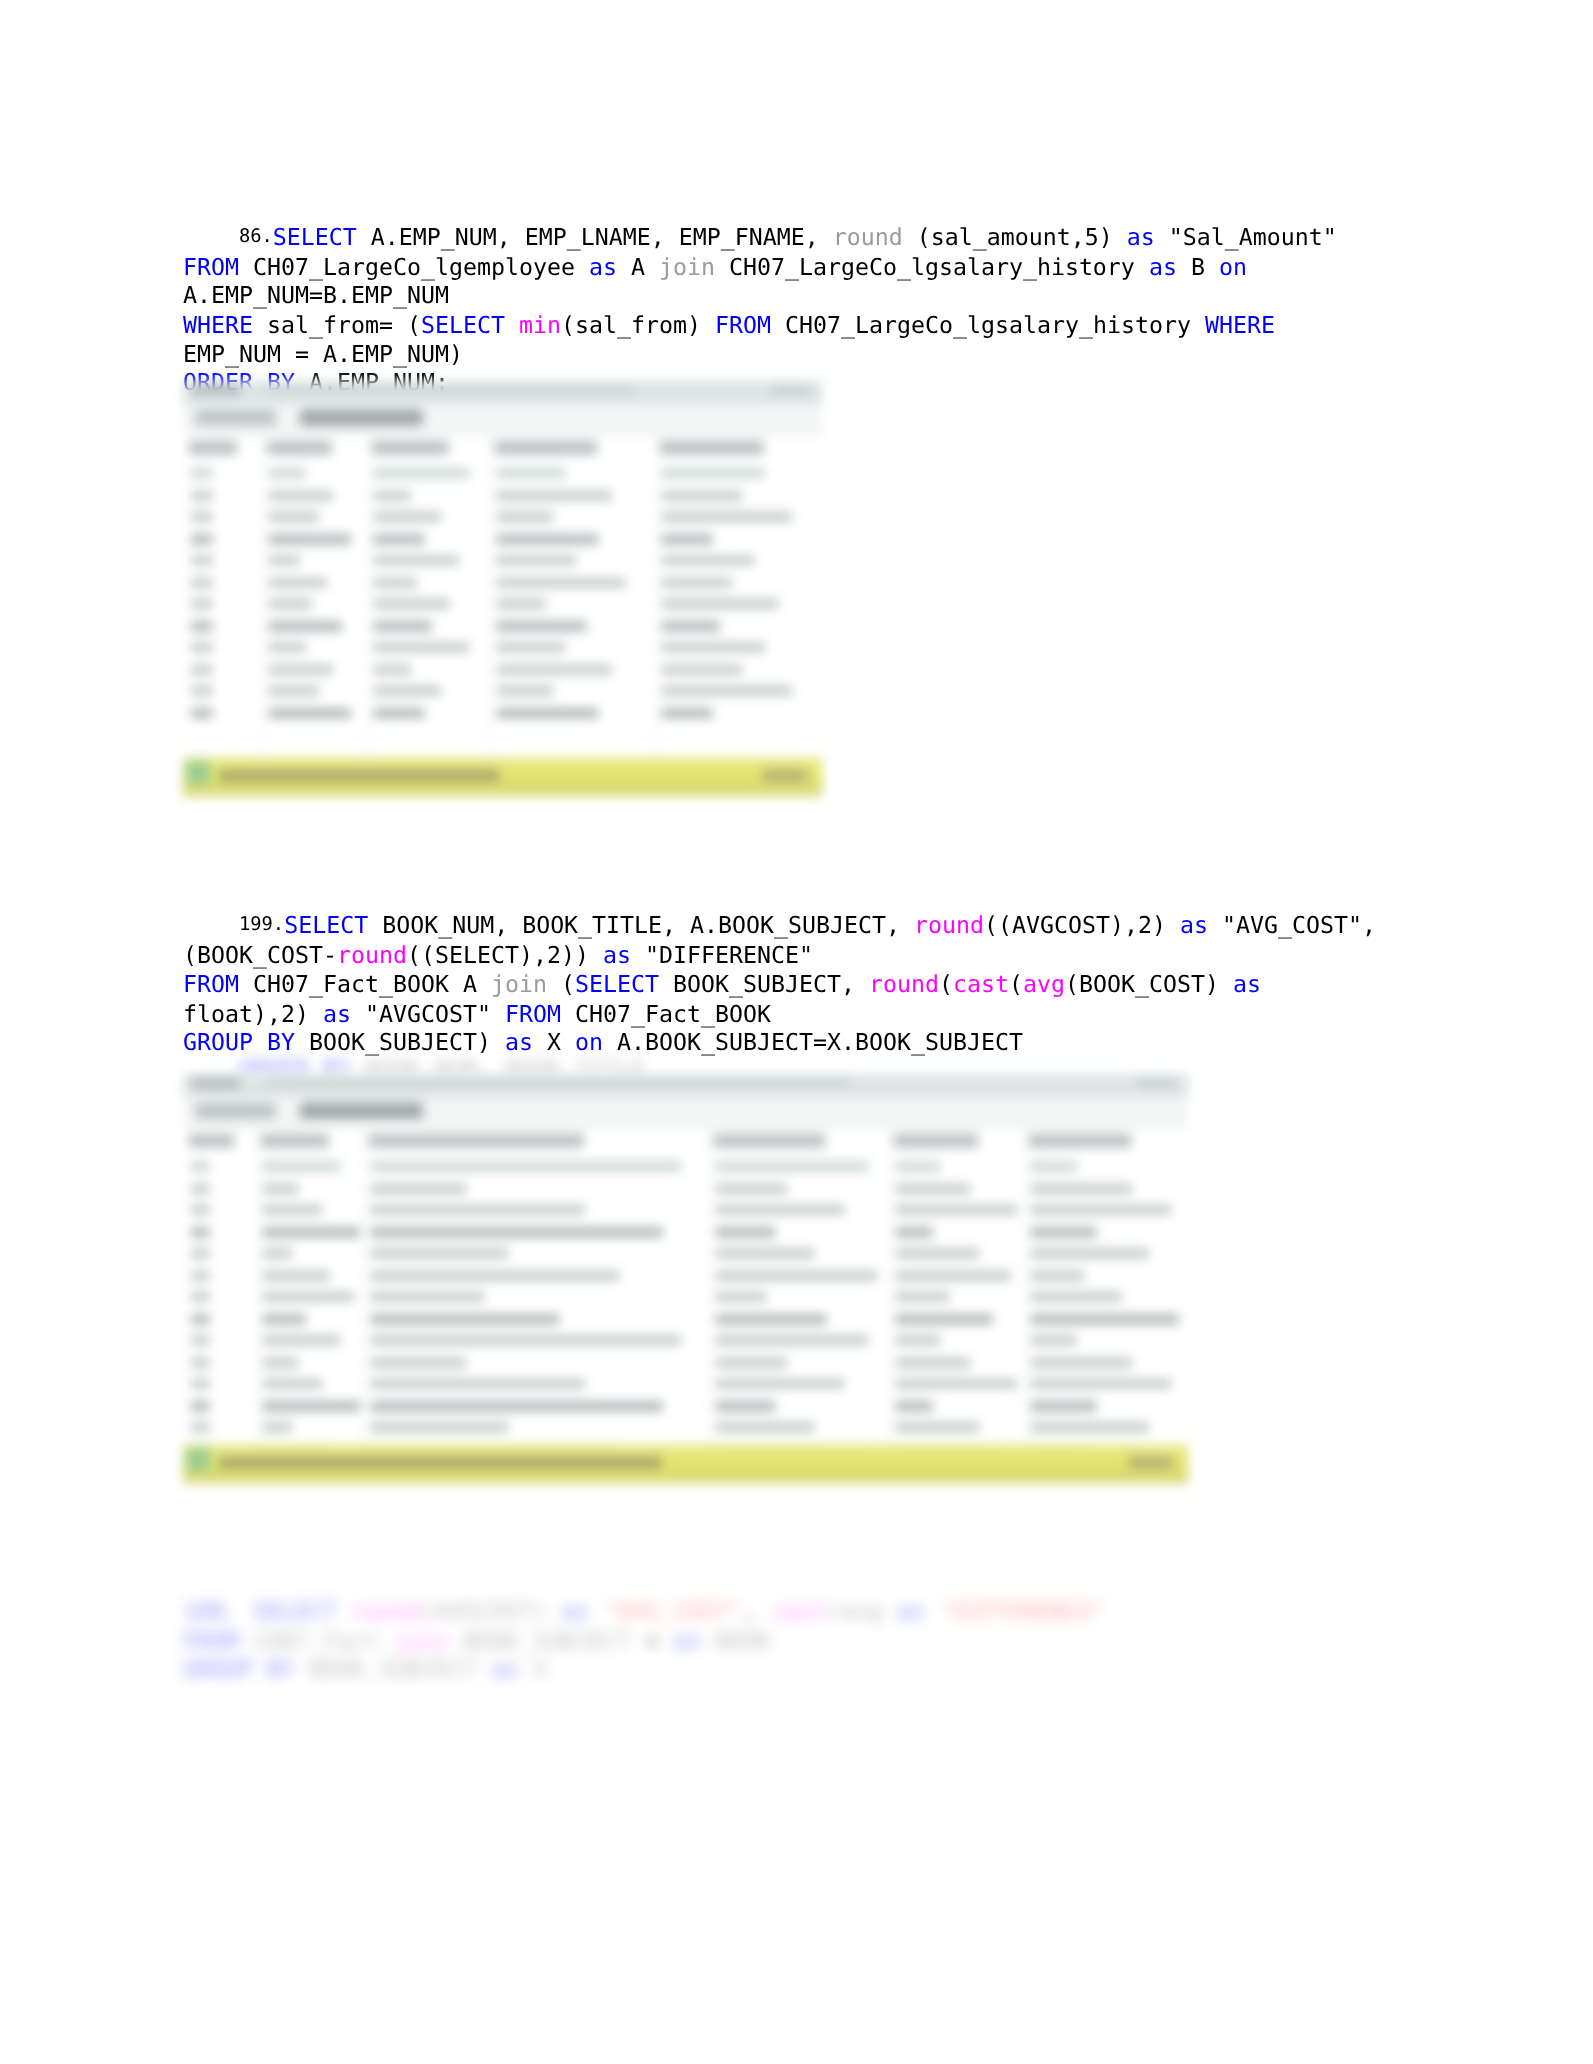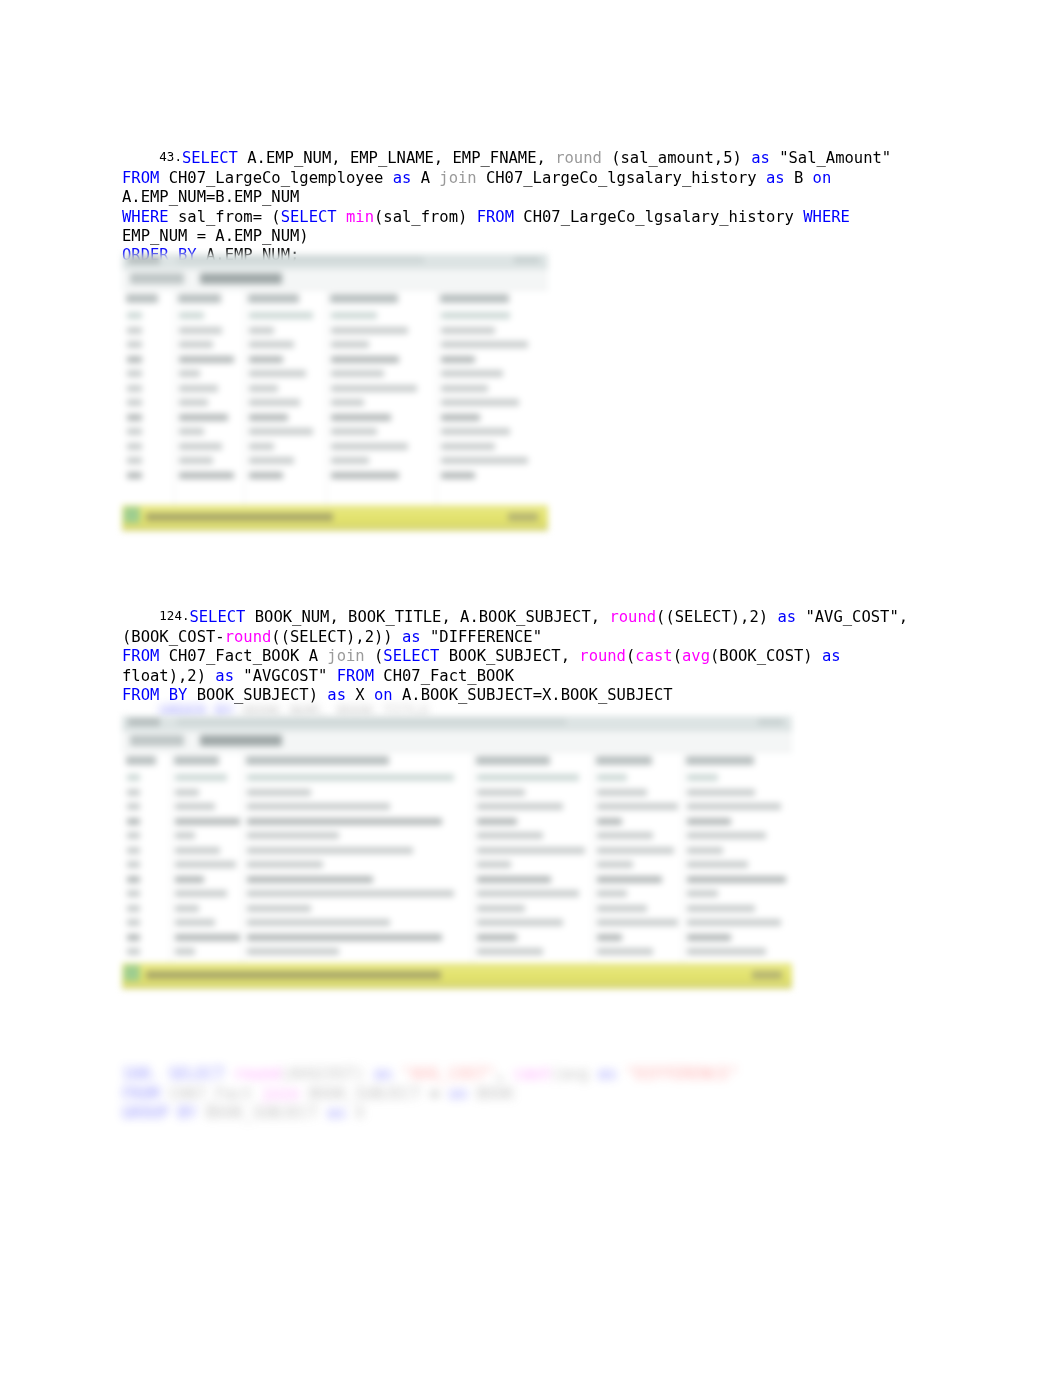--- a/index.html
+++ b/index.html
@@ -162,21 +162,21 @@
   }
   #partial-line-107 .kw  { color: #3b3bff; }
   #partial-line-107 .txt { color: #909090; }
 </style>
 </head>
 <body>
 
 <div class="page">
 
   <div class="qblock" id="query-49">
-    <span class="num">43.</span><span><span class="kw">SELECT</span><span class="txt"> A.EMP_NUM, EMP_LNAME, EMP_FNAME, </span><span class="dim">round</span><span class="txt"> (sal_amount,5) </span><span class="kw">as</span><span class="txt"> "Sal_Amount"
+    <span class="num">86.</span><span><span class="kw">SELECT</span><span class="txt"> A.EMP_NUM, EMP_LNAME, EMP_FNAME, </span><span class="dim">round</span><span class="txt"> (sal_amount,5) </span><span class="kw">as</span><span class="txt"> "Sal_Amount"
 </span><span class="kw">FROM</span><span class="txt"> CH07_LargeCo_lgemployee </span><span class="kw">as</span><span class="txt"> A </span><span class="dim">join</span><span class="txt"> CH07_LargeCo_lgsalary_history </span><span class="kw">as</span><span class="txt"> B </span><span class="kw">on</span><span class="txt">
 A.EMP_NUM=B.EMP_NUM
 </span><span class="kw">WHERE</span><span class="txt"> sal_from= (</span><span class="kw">SELECT</span><span class="txt"> </span><span class="fn">min</span><span class="txt">(sal_from) </span><span class="kw">FROM</span><span class="txt"> CH07_LargeCo_lgsalary_history </span><span class="kw">WHERE</span><span class="txt">
 EMP_NUM = A.EMP_NUM)
 </span><span class="kw">ORDER BY</span><span class="txt"> A.EMP_NUM;</span></span>
   </div>
 
   <div class="shot" id="result-shot-49">
     <div class="titlebar">
       <div class="tb-left"></div>
@@ -265,25 +265,25 @@
         </div>
       </div>
     <div class="statusbar">
       <div class="green"></div>
       <div class="sb-text"></div>
       <div class="sb-right"></div>
     </div>
   </div>
 
   <div class="qblock" id="query-107">
-    <span class="num">124.</span><span><span class="kw">SELECT</span><span class="txt"> BOOK_NUM, BOOK_TITLE, A.BOOK_SUBJECT, </span><span class="fn">round</span><span class="txt">((SELECT),2) </span><span class="kw">as</span><span class="txt"> "AVG_COST",
+    <span class="num">199.</span><span><span class="kw">SELECT</span><span class="txt"> BOOK_NUM, BOOK_TITLE, A.BOOK_SUBJECT, </span><span class="fn">round</span><span class="txt">((AVGCOST),2) </span><span class="kw">as</span><span class="txt"> "AVG_COST",
 (BOOK_COST-</span><span class="fn">round</span><span class="txt">((SELECT),2)) </span><span class="kw">as</span><span class="txt"> "DIFFERENCE"
 </span><span class="kw">FROM</span><span class="txt"> CH07_Fact_BOOK A </span><span class="dim">join</span><span class="txt"> (</span><span class="kw">SELECT</span><span class="txt"> BOOK_SUBJECT, </span><span class="fn">round</span><span class="txt">(</span><span class="fn">cast</span><span class="txt">(</span><span class="fn">avg</span><span class="txt">(BOOK_COST) </span><span class="kw">as</span><span class="txt">
 float),2) </span><span class="kw">as</span><span class="txt"> "AVGCOST" </span><span class="kw">FROM</span><span class="txt"> CH07_Fact_BOOK
-</span><span class="kw">FROM BY</span><span class="txt"> BOOK_SUBJECT) </span><span class="kw">as</span><span class="txt"> X </span><span class="kw">on</span><span class="txt"> A.BOOK_SUBJECT=X.BOOK_SUBJECT</span></span>
+</span><span class="kw">GROUP BY</span><span class="txt"> BOOK_SUBJECT) </span><span class="kw">as</span><span class="txt"> X </span><span class="kw">on</span><span class="txt"> A.BOOK_SUBJECT=X.BOOK_SUBJECT</span></span>
   </div>
 
   <div id="partial-line-107">
     <span class="kw">ORDER BY</span><span class="txt"> BOOK_NUM, BOOK_TITLE</span>
   </div>
 
   <div class="shot" id="result-shot-107">
     <div class="titlebar">
       <div class="tb-left"></div>
       <div class="tb-mid"></div>

